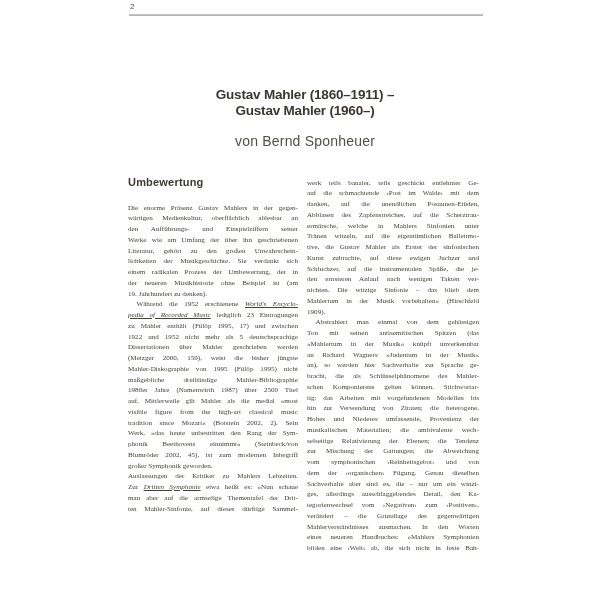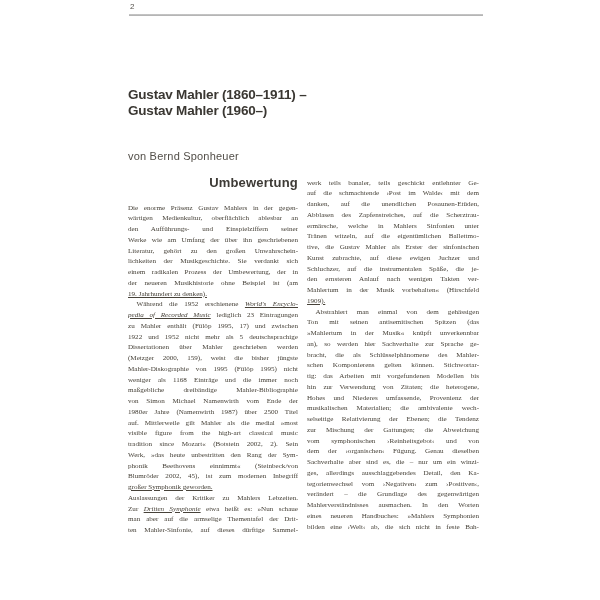--- a/index.html
+++ b/index.html
@@ -13,53 +13,53 @@
     font-family: "Liberation Sans", sans-serif;
     font-size: 8px; color: #55514b;
   }
   .header-rule {
     position: absolute; left: 129px; top: 14px; width: 354px; height: 2px;
     background: linear-gradient(to bottom, #c9c9c9, #aeaeae);
   }
 
   .title-block {
     position: absolute; left: 128px; top: 87px; width: 354px;
-    text-align: left;
+    text-align: center;
     font-family: "Liberation Sans", sans-serif;
     color: #3a3732;
   }
   .title-line {
     font-size: 13.5px; font-weight: bold; line-height: 15.5px;
     letter-spacing: -0.2px;
   }
   .byline {
-    margin-top: 32px; font-size: 11px; font-weight: normal; color: #524e48;
+    margin-top: 15px; font-size: 14px; font-weight: normal; color: #524e48;
     letter-spacing: 0.2px;
   }
 
   .column {
     position: absolute; color: #474239;
     font-size: 7.1px; letter-spacing: 0px;
   }
   .column-left  { left: 128px; top: 177px; width: 170px; }
   .column-right { left: 307px; top: 177.5px; width: 172px; }
 
   .section-heading {
     font-family: "Liberation Sans", sans-serif;
-    font-size: 13px; font-weight: bold; text-align: right;
+    font-size: 11px; font-weight: bold; text-align: left;
     color: #3d3a35; height: 11px; line-height: 11px;
     margin-bottom: 14.5px; letter-spacing: 0.2px;
   }
 
   .line {
     height: 10.75px; line-height: 10.75px;
     text-align: justify; text-align-last: justify;
     overflow: hidden; white-space: nowrap;
   }
-  .line.para-end { text-align-last: left; text-decoration: underline; }
+  .line.para-end { text-align-last: left; }
   .line.indent { text-indent: 8.5px; }
   .line i { font-style: italic; text-decoration: underline; }
 </style>
 </head>
 <body>
 
 <div class="canvas">
 
   <div class="page-number">2</div>
 
@@ -83,23 +83,21 @@
         <div class="line">einem radikalen Prozess der Umbewertung, der in</div>
         <div class="line">der neueren Musikhistorie ohne Beispiel ist (am</div>
         <div class="line para-end">19. Jahrhundert zu denken).</div>
         <div class="line indent">Während die 1952 erschienene <i>World's Encyclo-</i></div>
         <div class="line"><i>pedia of Recorded Music</i> lediglich 23 Eintragungen</div>
         <div class="line">zu Mahler enthält (Fülöp 1995, 17) und zwischen</div>
         <div class="line">1922 und 1952 nicht mehr als 5 deutschsprachige</div>
         <div class="line">Dissertationen über Mahler geschrieben werden</div>
         <div class="line">(Metzger 2000, 159), weist die bisher jüngste</div>
         <div class="line">Mahler-Diskographie von 1995 (Fülöp 1995) nicht</div>
-        <div class="line">weniger als 1168 Einträge und die immer noch</div>
         <div class="line">maßgebliche dreibändige Mahler-Bibliographie</div>
-        <div class="line">von Simon Michael Namenwirth vom Ende der</div>
         <div class="line">1980er Jahre (Namenwirth 1987) über 2500 Titel</div>
         <div class="line">auf. Mittlerweile gilt Mahler als die medial »most</div>
         <div class="line">visible figure from the high-art classical music</div>
         <div class="line">tradition since Mozart« (Botstein 2002, 2). Sein</div>
         <div class="line">Werk, »das heute unbestritten den Rang der Sym-</div>
         <div class="line">phonik Beethovens einnimmt« (Steinbeck/von</div>
         <div class="line">Blumröder 2002, 45), ist zum modernen Inbegriff</div>
         <div class="line para-end">großer Symphonik geworden.</div>
         <div class="line">Auslassungen der Kritiker zu Mahlers Lebzeiten.</div>
         <div class="line">Zur <i>Dritten Symphonie</i> etwa heißt es: »Nun schaue</div>
@@ -113,25 +111,27 @@
         <div class="line">werk teils banaler, teils geschickt entlehnter Ge-</div>
         <div class="line">auf die schmachtende ›Post im Walde‹ mit dem</div>
         <div class="line">danken, auf die unendlichen Posaunen-Etüden,</div>
         <div class="line">Abblasen des Zapfenstreiches, auf die Scherztrau-</div>
         <div class="line">ermärsche, welche in Mahlers Sinfonien unter</div>
         <div class="line">Tränen witzeln, auf die eigentümlichen Ballettmo-</div>
         <div class="line">tive, die Gustav Mahler als Erster der sinfonischen</div>
         <div class="line">Kunst zubrachte, auf diese ewigen Juchzer und</div>
         <div class="line">Schluchzer, auf die instrumentalen Späße, die je-</div>
         <div class="line">den ernsteren Anlauf nach wenigen Takten ver-</div>
+        <div class="line">nichten. Die witzige Sinfonie – das blieb dem</div>
         <div class="line">Mahlertum in der Musik vorbehalten« (Hirschfeld</div>
         <div class="line para-end">1909).</div>
         <div class="line indent">Abstrahiert man einmal von dem gehässigen</div>
         <div class="line">Ton mit seinen antisemitischen Spitzen (das</div>
         <div class="line">»Mahlertum in der Musik« knüpft unverkennbar</div>
+        <div class="line">an Richard Wagners »Judentum in der Musik«</div>
         <div class="line">an), so werden hier Sachverhalte zur Sprache ge-</div>
         <div class="line">bracht, die als Schlüsselphänomene des Mahler-</div>
         <div class="line">schen Komponierens gelten können. Stichwortar-</div>
         <div class="line">tig: das Arbeiten mit vorgefundenen Modellen bis</div>
         <div class="line">hin zur Verwendung von Zitaten; die heterogene,</div>
         <div class="line">Hohes und Niederes umfassende, Provenienz der</div>
         <div class="line">musikalischen Materialien; die ambivalente wech-</div>
         <div class="line">selseitige Relativierung der Ebenen; die Tendenz</div>
         <div class="line">zur Mischung der Gattungen; die Abweichung</div>
         <div class="line">vom symphonischen ›Reinheitsgebot‹ und von</div>

